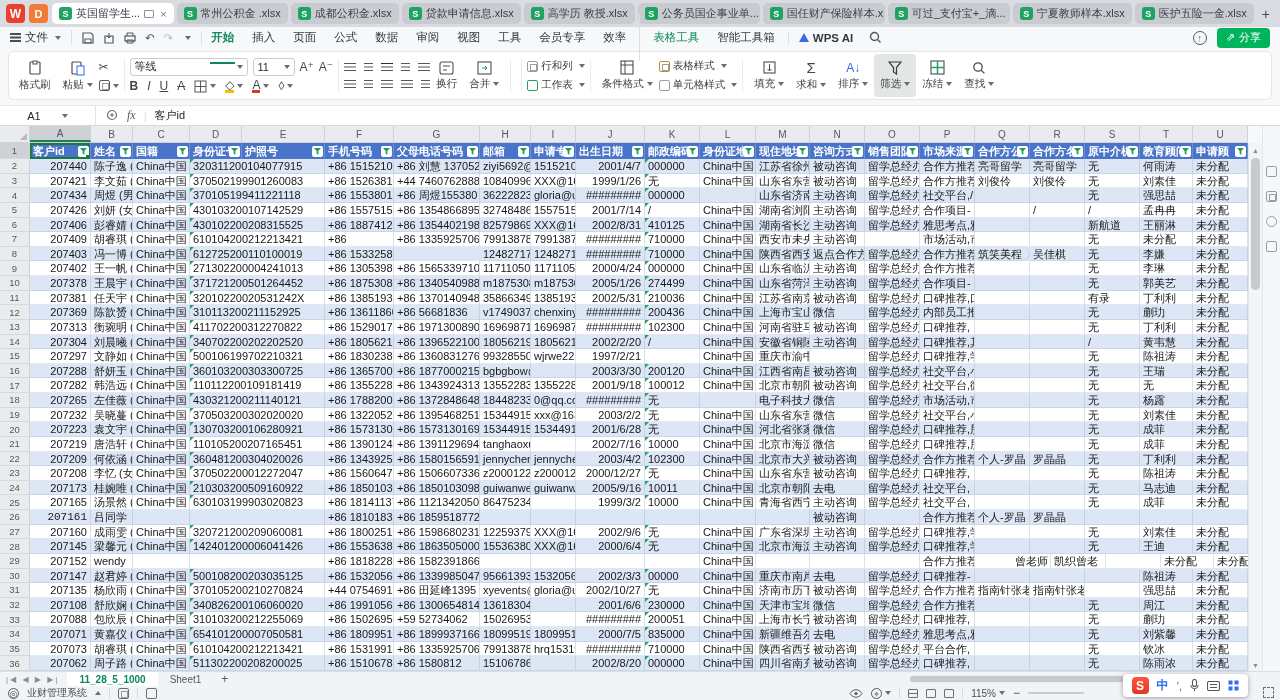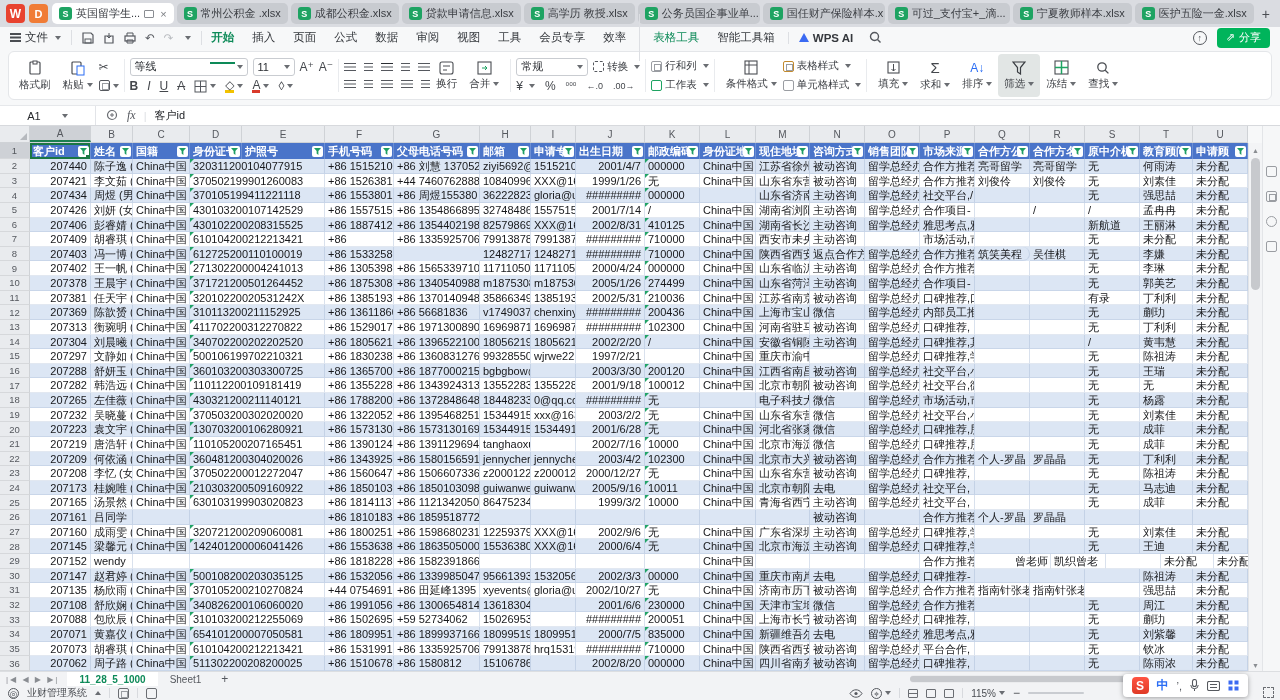--- a/index.html
+++ b/index.html
@@ -333,43 +333,20 @@
         <svg width="15" height="14" viewBox="0 0 15 14">
             <rect x="1" y="1" width="13" height="12" fill="none" stroke="#4a4d52" stroke-width="1.1"></rect>
             <path d="M5 7h5M8 5l2 2-2 2" stroke="#1ea362" fill="none"></path>
           </svg>
         <span style="display:flex;align-items:center;">
             <span>合并</span>
             <span class="car"></span>
           </span>
       </div>
       <div class="vsep"></div>
-      <div class="stack">
-        <div class="trow">
-          <span class="selbox" style="width:72px;">
-              <span>常规</span>
-              <span class="car"></span>
-            </span>
-          <span class="mini">
-              <span class="rico" style="border-color:#55585e;border-style:dashed;"></span>
-              <span>转换</span>
-              <span class="car"></span>
-            </span>
-        </div>
-        <div class="trow" style="gap:10px;">
-          <span class="mini">
-              <span class="gl">¥</span>
-              <span class="car"></span>
-            </span>
-          <span class="gl">%</span>
-          <span class="gl" style="font-size:9px;">⁰⁰⁰</span>
-          <span class="gl" style="font-size:9px;">←.0</span>
-          <span class="gl" style="font-size:9px;">.00→</span>
-        </div>
-      </div>
       <div class="vsep"></div>
       <div class="stack">
         <span class="mini">
             <span class="rico b"></span>
             <span>行和列</span>
             <span class="car"></span>
           </span>
         <span class="mini">
             <span class="rico" style="border-color:#1ea362;"></span>
             <span>工作表</span>
@@ -1245,21 +1222,21 @@
           <div class="cell" style="width: 55px;">留学总经办</div>
           <div class="cell" style="width: 55px;">社交平台,</div>
           <div class="cell" style="width: 55px;"></div>
           <div class="cell" style="width: 55px;"></div>
           <div class="cell" style="width: 55px;">无</div>
           <div class="cell" style="width: 53px;">成菲</div>
           <div class="cell" style="width: 55px;">未分配</div>
         </div>
         <div class="grow band">
           <div class="rn">26</div>
-          <div class="cell r" style="width: 61px;">207161</div>
+          <div class="cell r" style="width: 61px; font-family: Liberation Mono, monospace;">207161</div>
           <div class="cell" style="width: 42px;">吕同学</div>
           <div class="cell" style="width: 57px;"></div>
           <div class="cell ov" style="width: 52px;"></div>
           <div class="cell" style="width: 83px;"></div>
           <div class="cell" style="width: 69px;">+86 18101832</div>
           <div class="cell" style="width: 86px;">+86 1859518772</div>
           <div class="cell" style="width: 51px;"></div>
           <div class="cell" style="width: 45px;"></div>
           <div class="cell r" style="width: 69px;"></div>
           <div class="cell" style="width: 55px;"></div>

